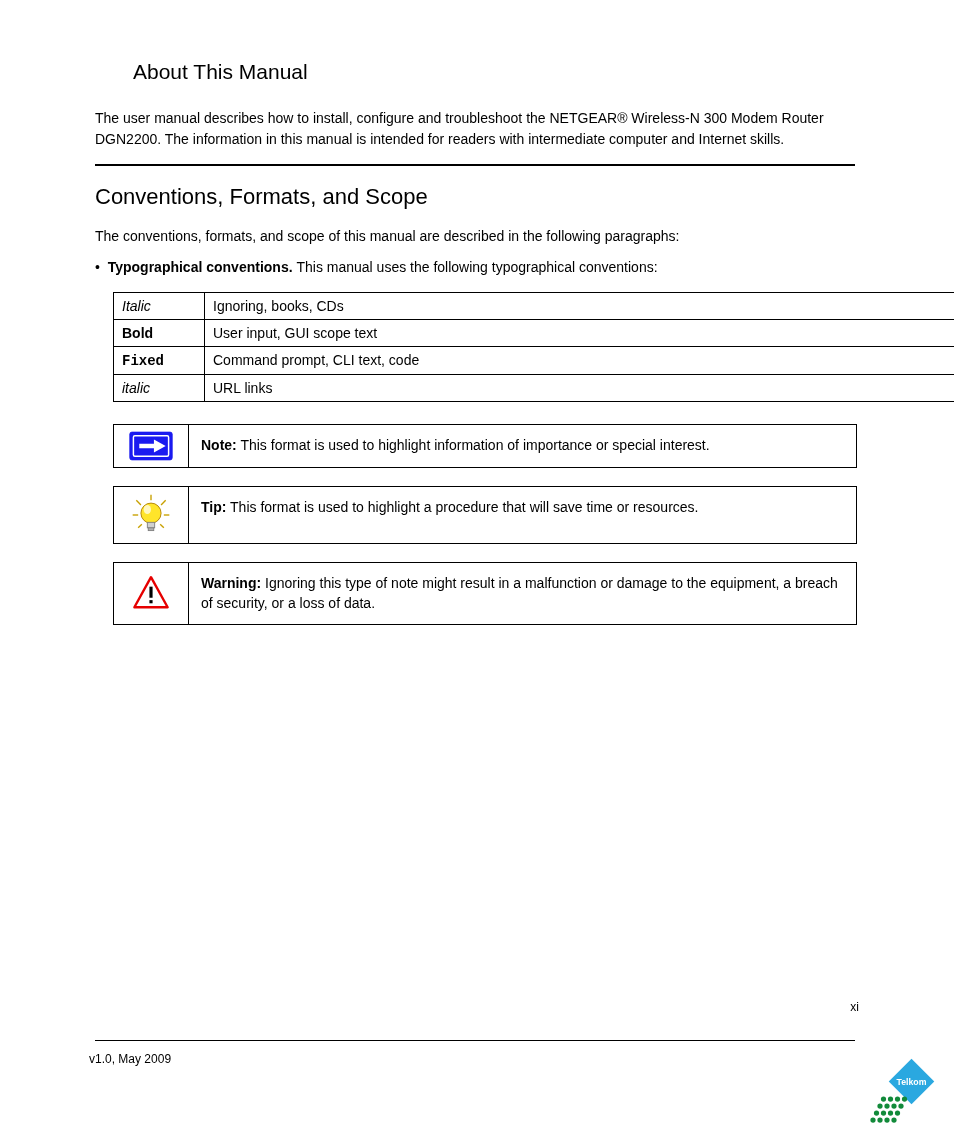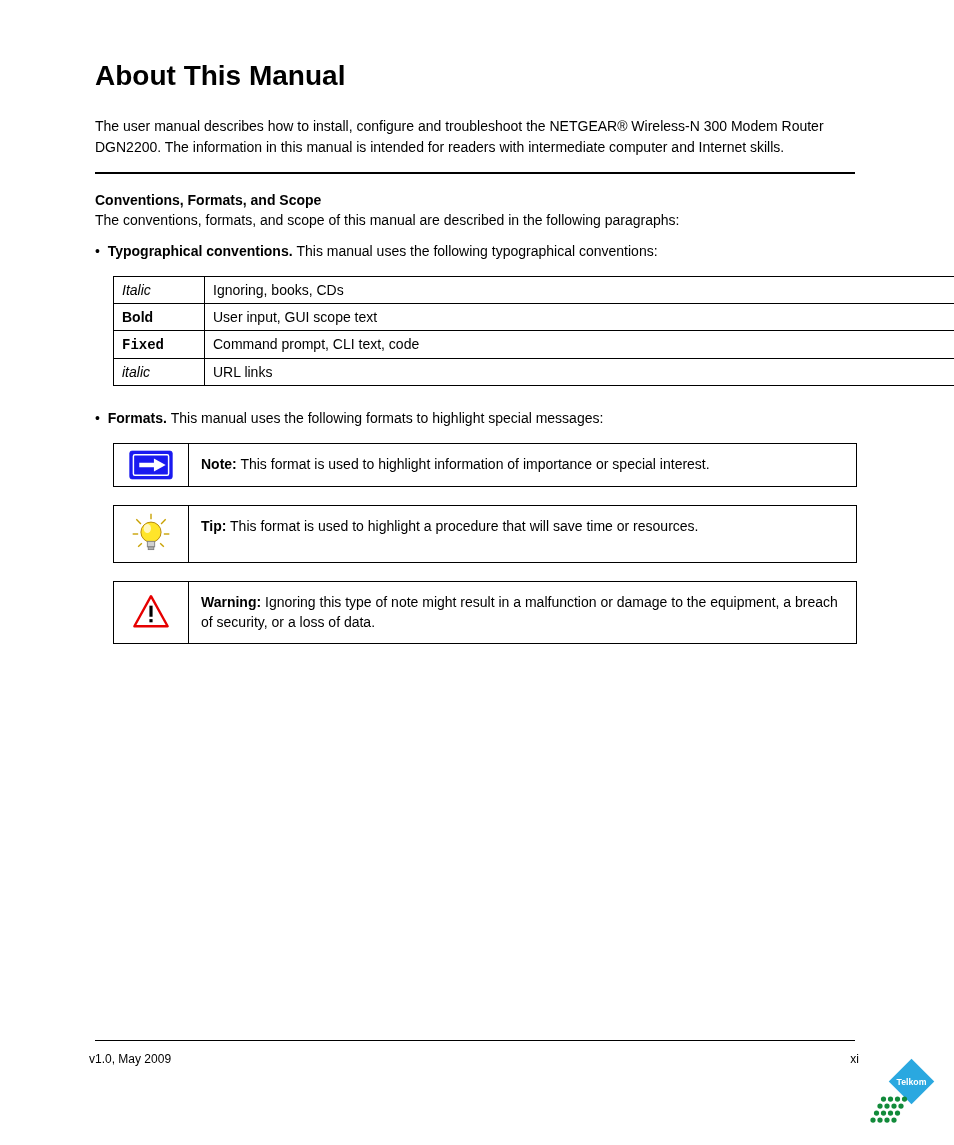--- a/index.html
+++ b/index.html
@@ -15,37 +15,38 @@
     color: #000;
     font-size: 14px;
   }
   .page {
     position: absolute;
     left: 95px;
     top: 60px;
     width: 760px;
   }
   .title {
-    font-size: 28px;
-    font-weight: bold;
+    font-size: 21px;
+    font-weight: normal;
     margin-bottom: 24px;
+    margin-left: 38px;
   }
   .para {
     line-height: 1.5;
     margin-bottom: 14px;
   }
   .rule {
     border: 0;
     border-top: 2px solid #000;
     margin: 12px 0 18px 0;
   }
   .section-head {
-    font-size: 14px;
-    font-weight: bold;
-    margin-bottom: 2px;
+    font-size: 22px;
+    font-weight: normal;
+    margin-bottom: 16px;
   }
   .lead {
     margin-bottom: 10px;
   }
 
   
   table.conv {
     border-collapse: collapse;
     width: 886px;
     margin-left: 18px;
@@ -99,21 +100,21 @@
   }
   .footer-left {
     position: absolute;
     left: 89px;
     top: 1052px;
     font-size: 12px;
   }
   .footer-right {
     position: absolute;
     right: 95px;
-    top: 1052px;
+    top: 1000px;
     font-size: 12px;
   }
   .logo {
     position: absolute;
     right: 18px;
     bottom: 18px;
     width: 70px;
     height: 70px;
   }
 </style>
@@ -153,25 +154,20 @@
           <td class="c1"><span class="mono">Fixed</span></td>
           <td>Command prompt, CLI text, code</td>
         </tr>
         <tr>
           <td class="c1"><span class="italic">italic</span></td>
           <td>URL links</td>
         </tr>
       </tbody>
   </table>
 
-  <div class="para">
-    •&nbsp;
-    <span class="bold">Formats. </span>
-    <span>This manual uses the following formats to highlight special messages:</span>
-  </div>
 
   <div class="callout">
     <div class="iconcell icon-note">
       <svg viewBox="0 0 60 40">
         <rect x="1" y="1" width="58" height="38" rx="3" ry="3" fill="#1a1af0" stroke="#1a1af0"></rect>
         <rect x="6" y="6" width="48" height="28" rx="2" ry="2" fill="#1a1af0" stroke="#ffffff" stroke-width="2"></rect>
         <polygon points="14,17 34,17 34,11 50,20 34,29 34,23 14,23" fill="#ffffff"></polygon>
       </svg>
     </div>
     <div class="textcell">

